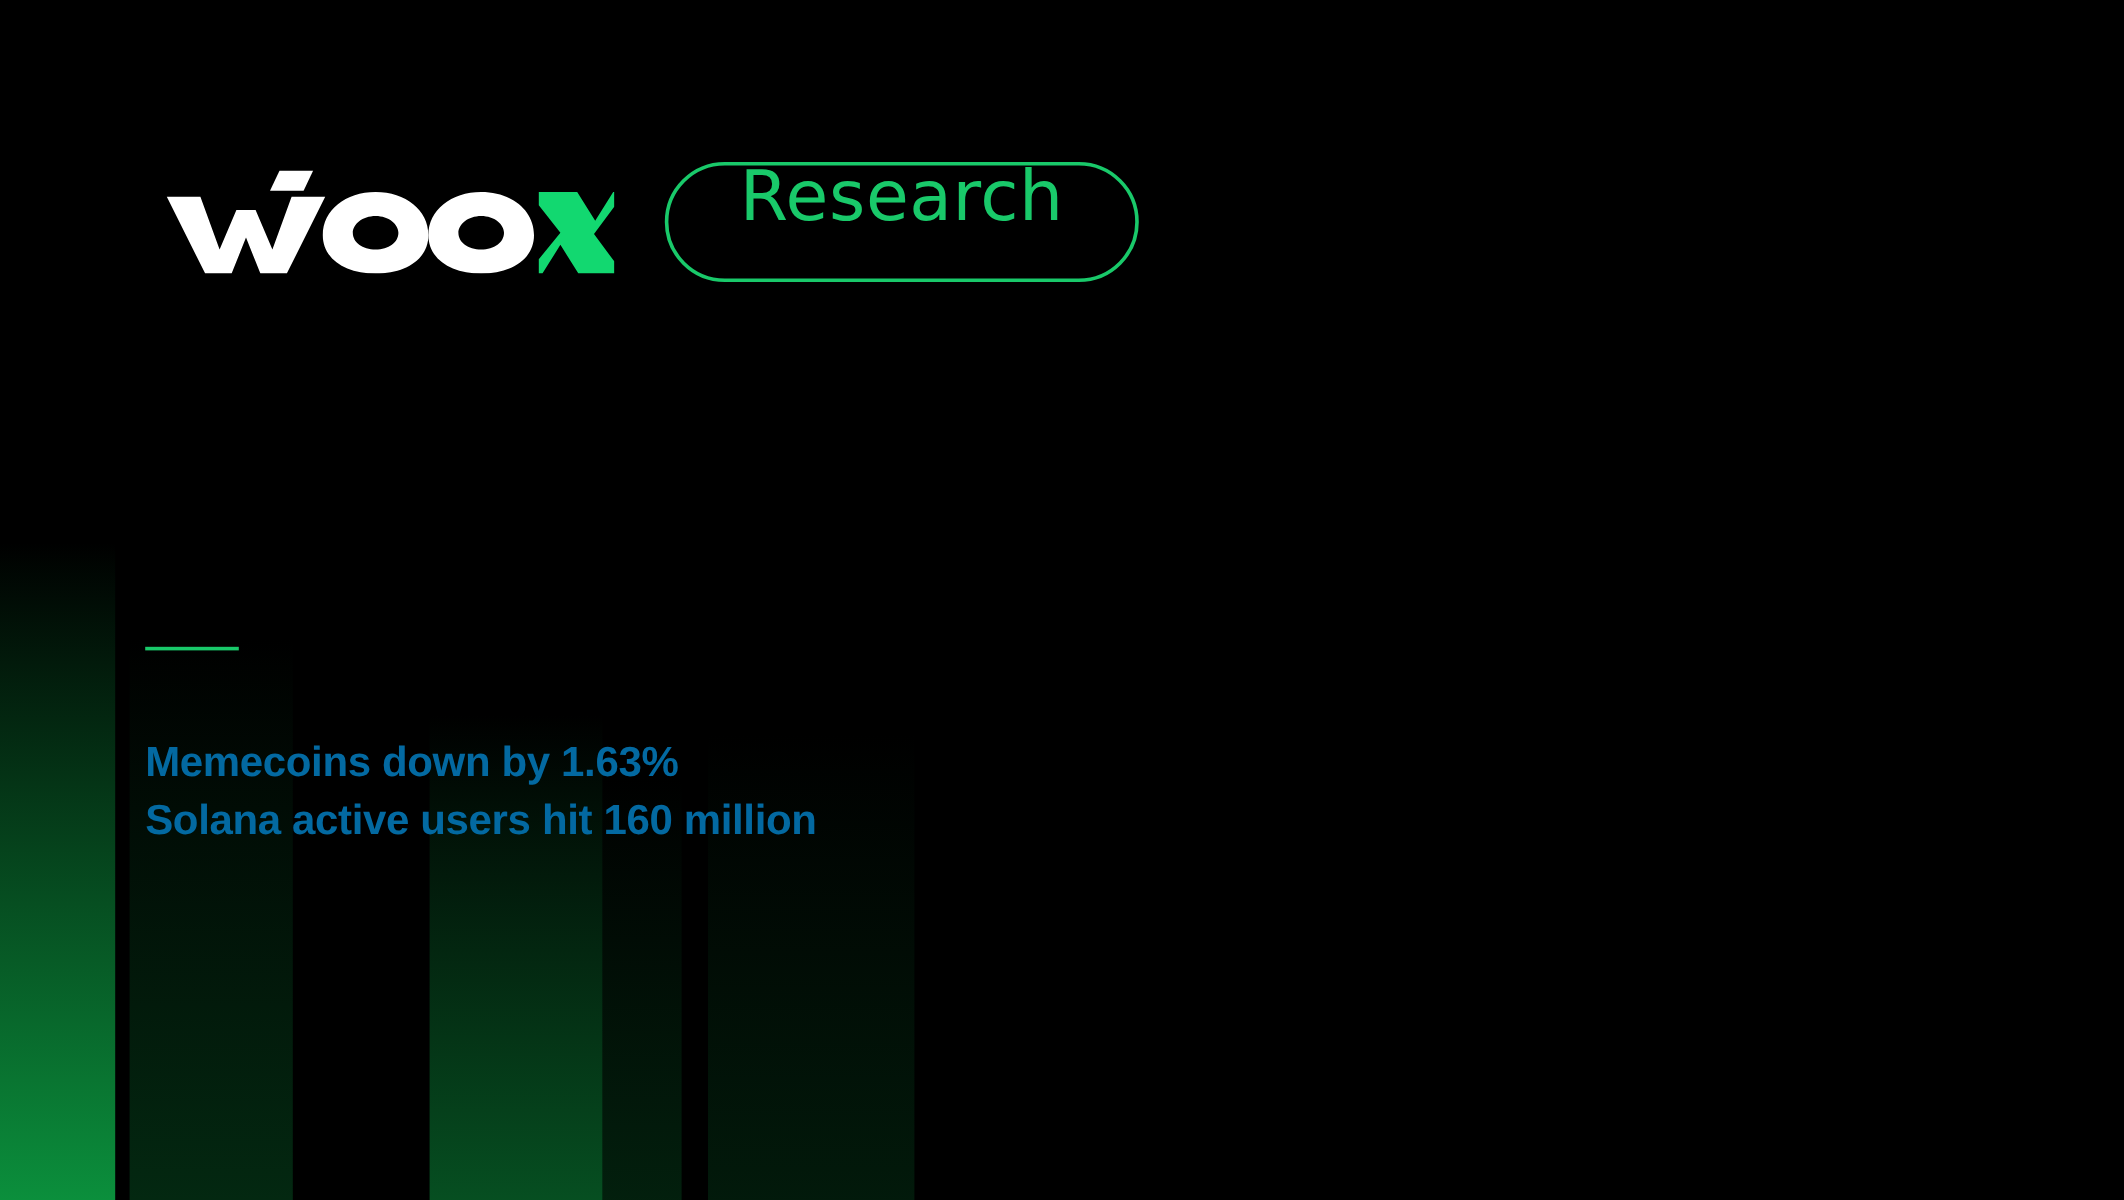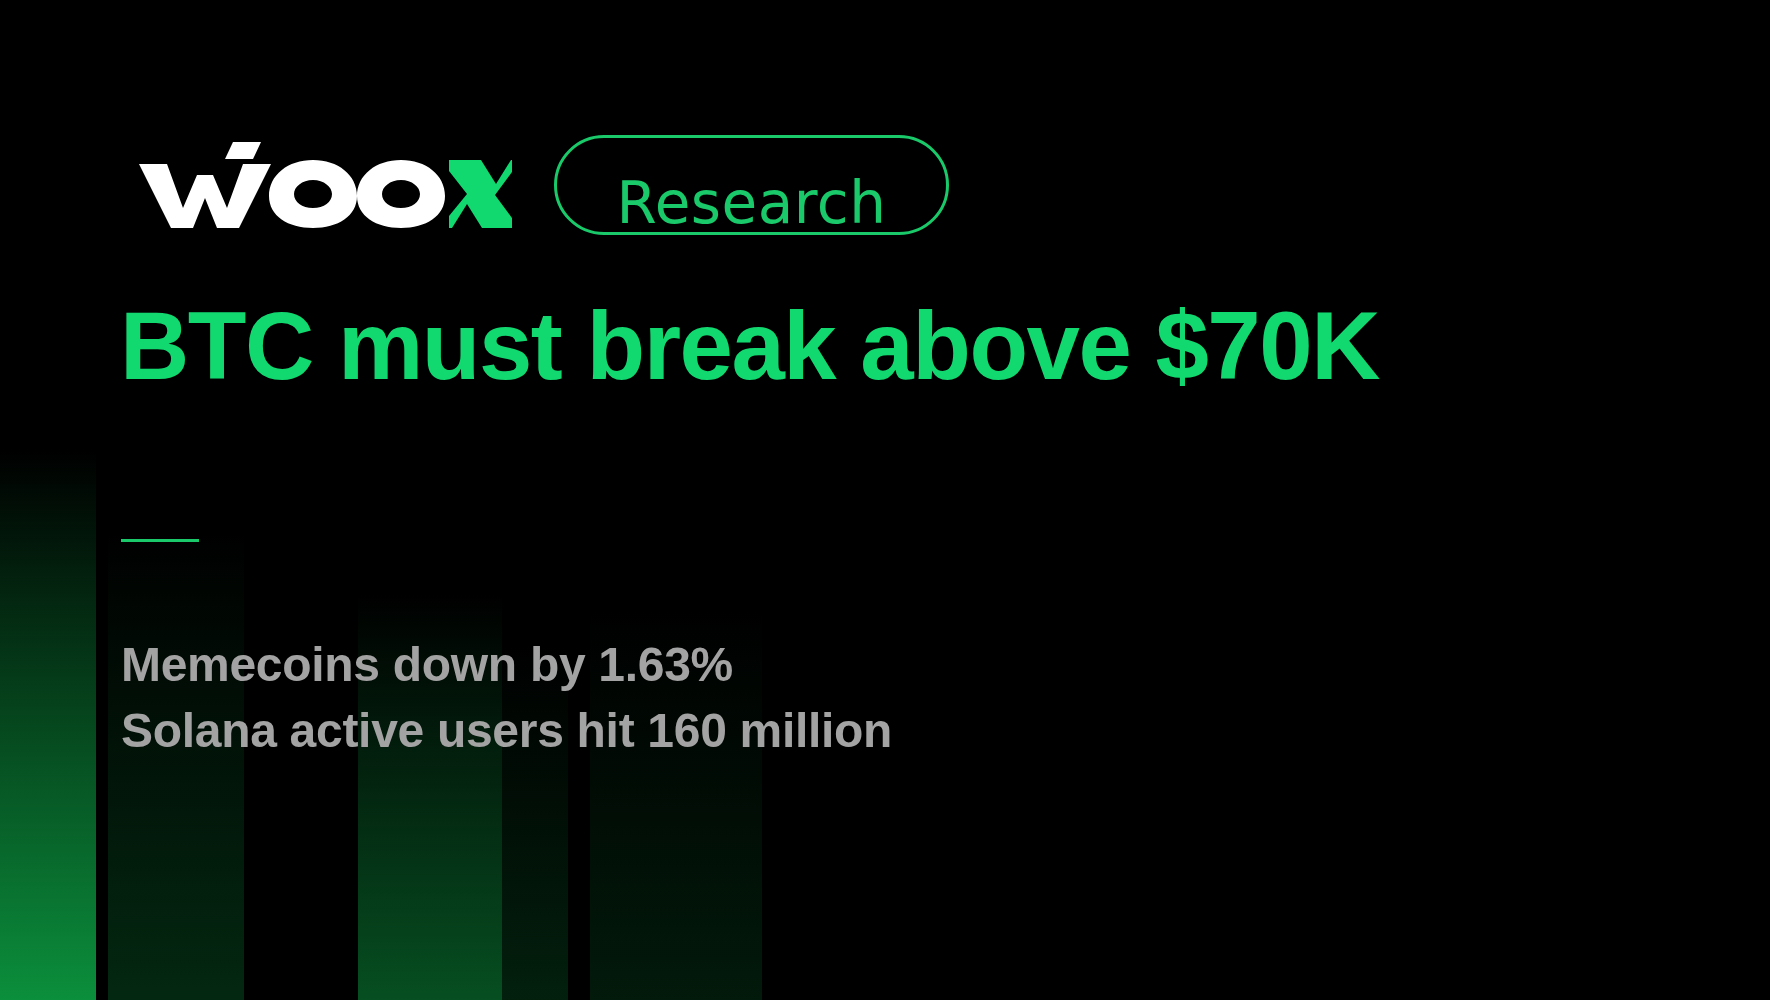--- a/index.html
+++ b/index.html
@@ -47,21 +47,21 @@
   }
 
   #research-pill {
     position: relative;
     margin-left: 42px;
     width: 395px;
     height: 100px;
     border: 3px solid #19C96A;
     border-radius: 50px;
     display: flex;
-    align-items: flex-end;
+    align-items: flex-start;
     justify-content: center;
     box-sizing: border-box;
   }
   #research-pill-label {
     color: #19C96A;
     font-size: 58px;
     letter-spacing: 0.5px;
     font-weight: 400;
     line-height: 1;
     margin-top: -4px;
@@ -92,24 +92,24 @@
     width: 78px;
     height: 3px;
     background: #19C96A;
     z-index: 3;
   }
 
   
   #subhead {
     position: absolute;
     left: 121px;
-    top: 632px;
+    top: 612px;
     z-index: 3;
-    color: #a3a3a3;
-    font-size: 48px;
+    color: #0369a1;
+    font-size: 35px;
     font-weight: 700;
     line-height: 1.38;
     letter-spacing: -0.3px;
     font-family: "Liberation Sans", sans-serif;
   }
   .subhead-line { display: block; white-space: nowrap; }
 </style>
 </head>
 <body>
 
@@ -139,21 +139,20 @@
 
       <path fill="#12D870" d="M312 18 L344 18 L359 42 L374 18 L375 18 L375 30 L358 53 L375 76 L375 86 L345 86 L330 62 L315 86 L312 86 L312 74 L330 52 L312 29 Z"></path>
     </svg>
 
     <div id="research-pill">
       <span id="research-pill-label">Research</span>
     </div>
   </div>
 
   <div id="headline">
-    <span class="headline-line">BTC must break above $70K</span>
   </div>
 
   <div id="divider"></div>
 
   <div id="subhead">
     <span class="subhead-line">Memecoins down by 1.63%</span>
     <span class="subhead-line">Solana active users hit 160 million</span>
   </div>
 
 </div>

